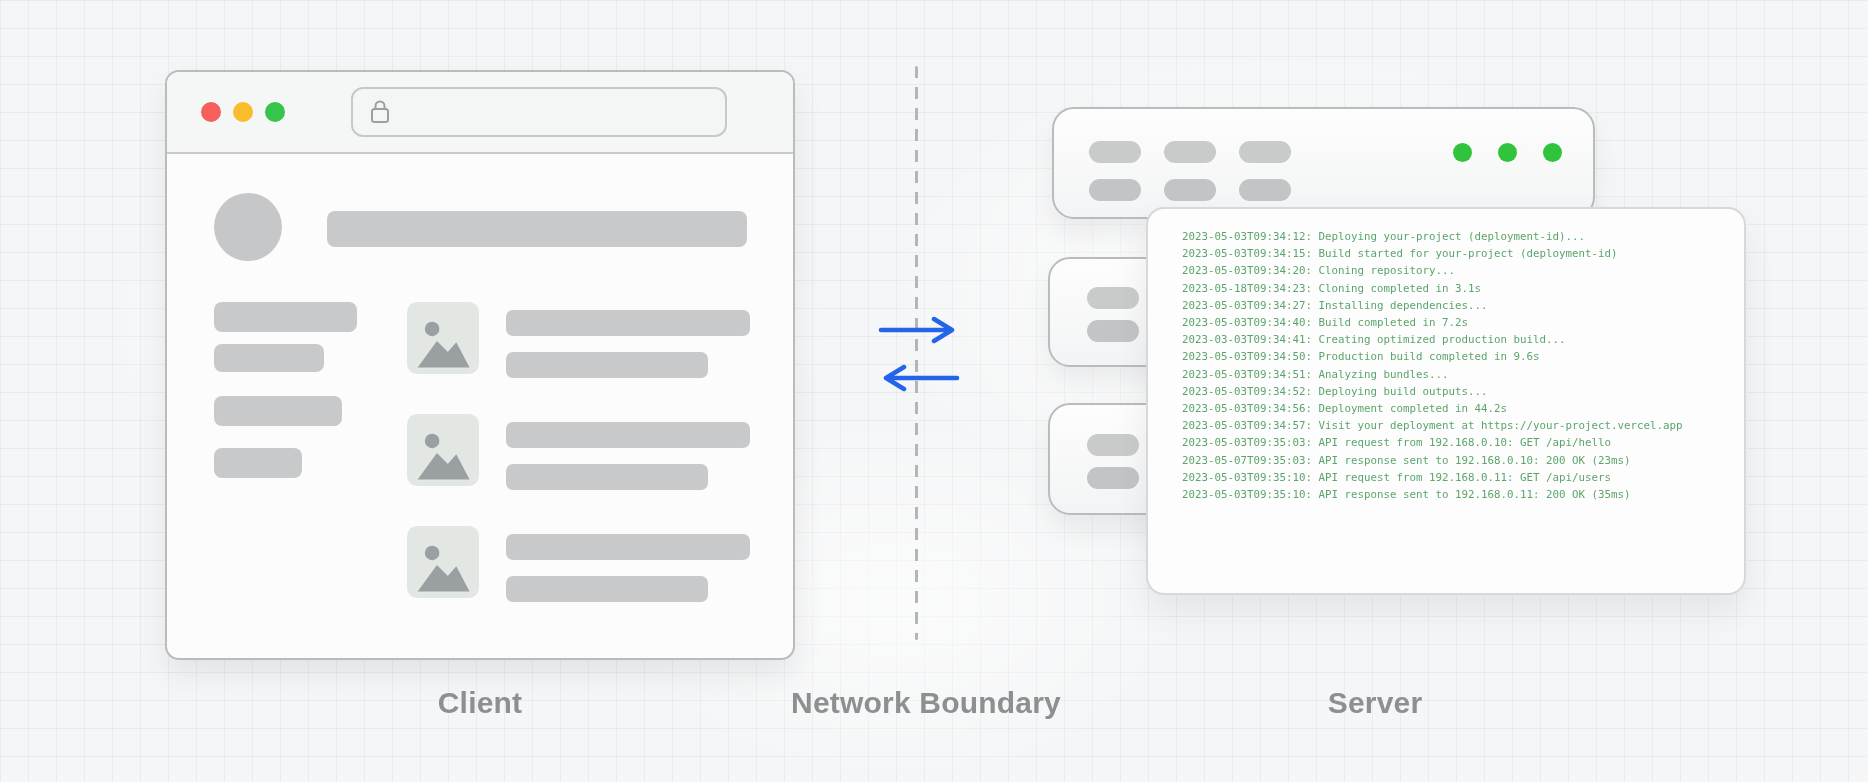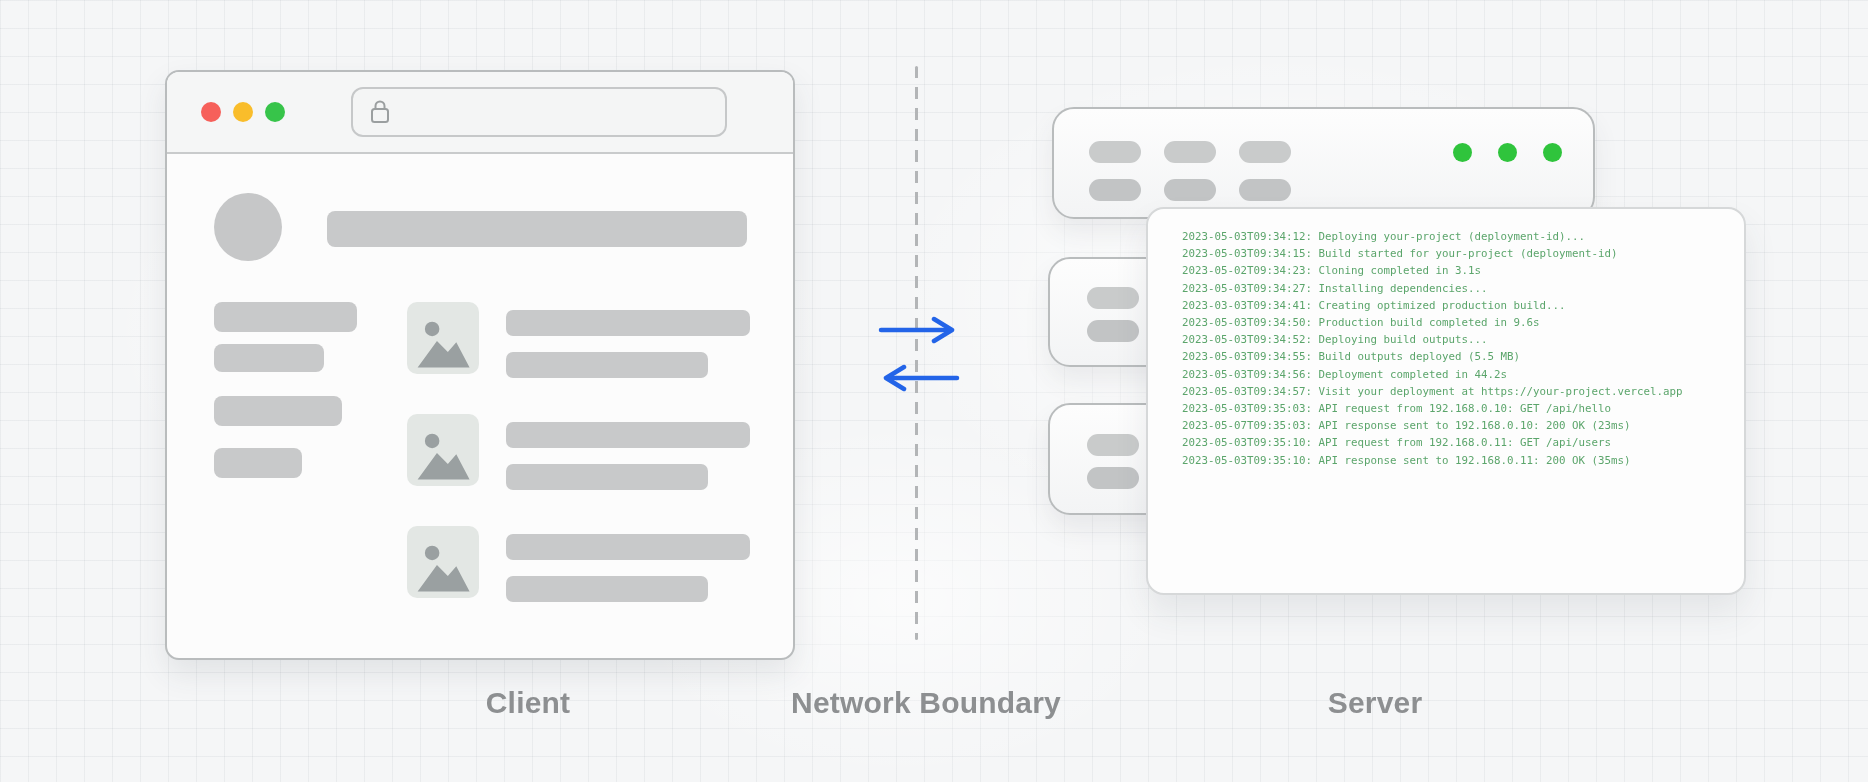--- a/index.html
+++ b/index.html
@@ -144,31 +144,33 @@
   </div>
 
   <div class="card" style="left:1048px;top:403px;width:547px;height:112px;">
     <span class="pill" style="left:37px;top:29px;"></span>
     <span class="pill r2" style="left:37px;top:62px;"></span>
   </div>
 
   <div class="logwin">
       <div class="ln">2023-05-03T09:34:12: Deploying your-project (deployment-id)...</div>
       <div class="ln">2023-05-03T09:34:15: Build started for your-project (deployment-id)</div>
-      <div class="ln">2023-05-02T09:34:23: Cloning completed in 3.1s</div>
+      <div class="ln">2023-05-03T09:34:20: Cloning repository...</div>
+      <div class="ln">2023-05-18T09:34:23: Cloning completed in 3.1s</div>
       <div class="ln">2023-05-03T09:34:27: Installing dependencies...</div>
+      <div class="ln">2023-05-03T09:34:40: Build completed in 7.2s</div>
       <div class="ln">2023-03-03T09:34:41: Creating optimized production build...</div>
       <div class="ln">2023-05-03T09:34:50: Production build completed in 9.6s</div>
+      <div class="ln">2023-05-03T09:34:51: Analyzing bundles...</div>
       <div class="ln">2023-05-03T09:34:52: Deploying build outputs...</div>
-      <div class="ln">2023-05-03T09:34:55: Build outputs deployed (5.5 MB)</div>
       <div class="ln">2023-05-03T09:34:56: Deployment completed in 44.2s</div>
       <div class="ln">2023-05-03T09:34:57: Visit your deployment at https://your-project.vercel.app</div>
       <div class="ln">2023-05-03T09:35:03: API request from 192.168.0.10: GET /api/hello</div>
       <div class="ln">2023-05-07T09:35:03: API response sent to 192.168.0.10: 200 OK (23ms)</div>
       <div class="ln">2023-05-03T09:35:10: API request from 192.168.0.11: GET /api/users</div>
       <div class="ln">2023-05-03T09:35:10: API response sent to 192.168.0.11: 200 OK (35ms)</div>
     </div>
 
-  <div class="caption" style="left:480px;margin-left:48px;">Client</div>
+  <div class="caption" style="left:480px;">Client</div>
   <div class="caption" style="left:926px;">Network Boundary</div>
   <div class="caption" style="left:1375px;">Server</div>
 
 </div>
 
 </body></html>

